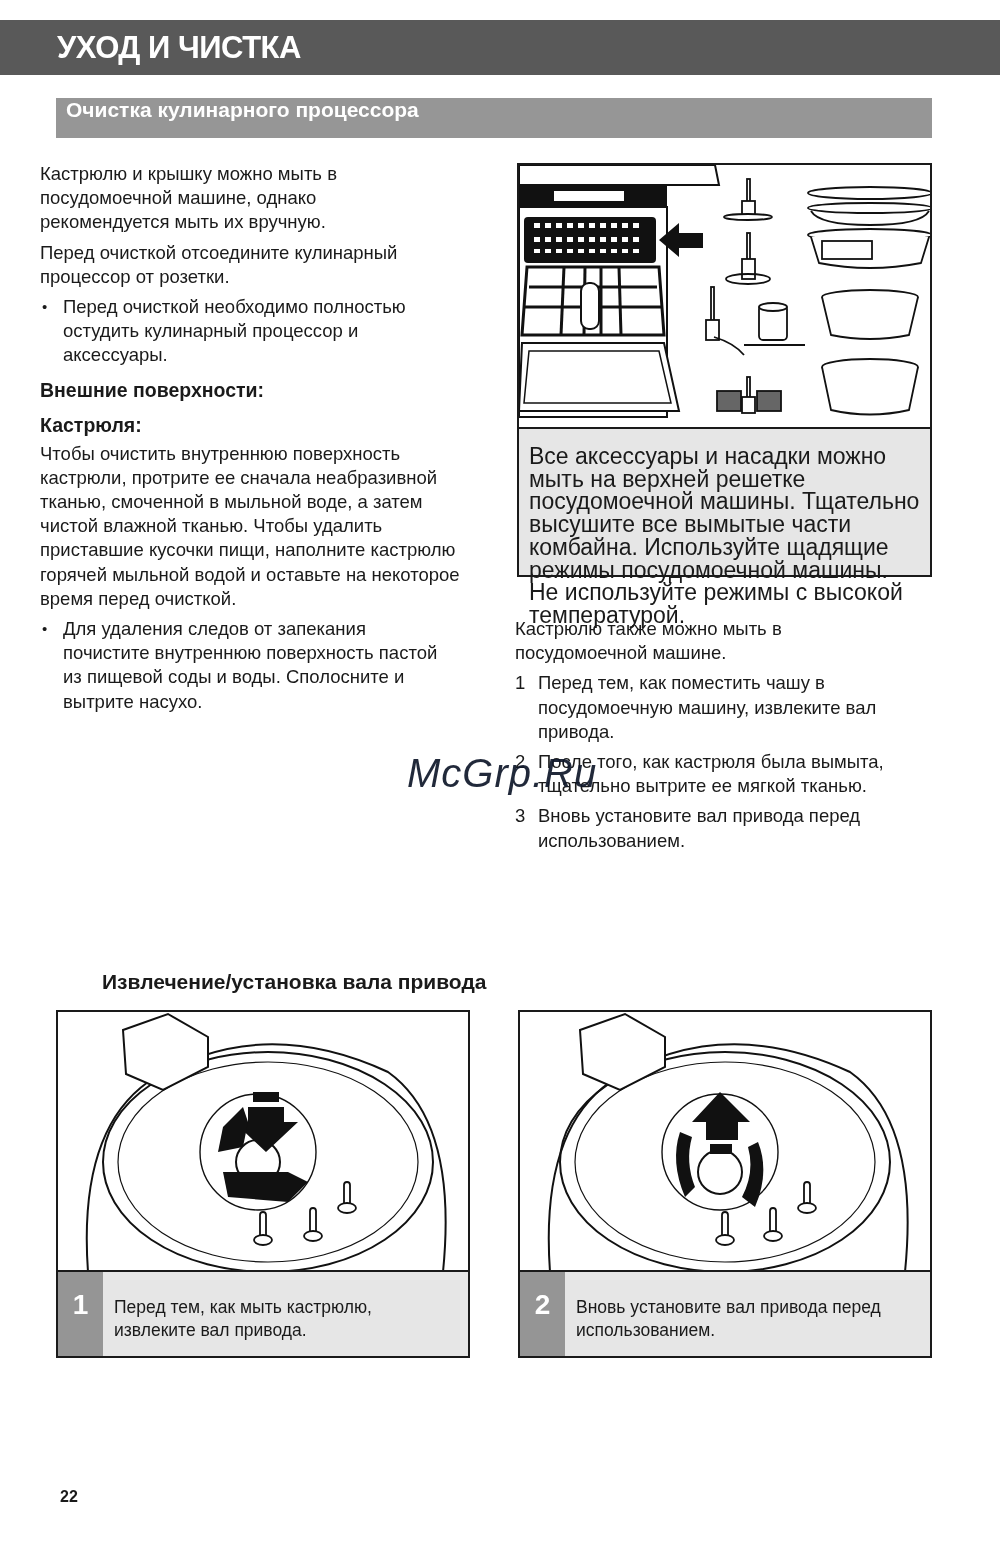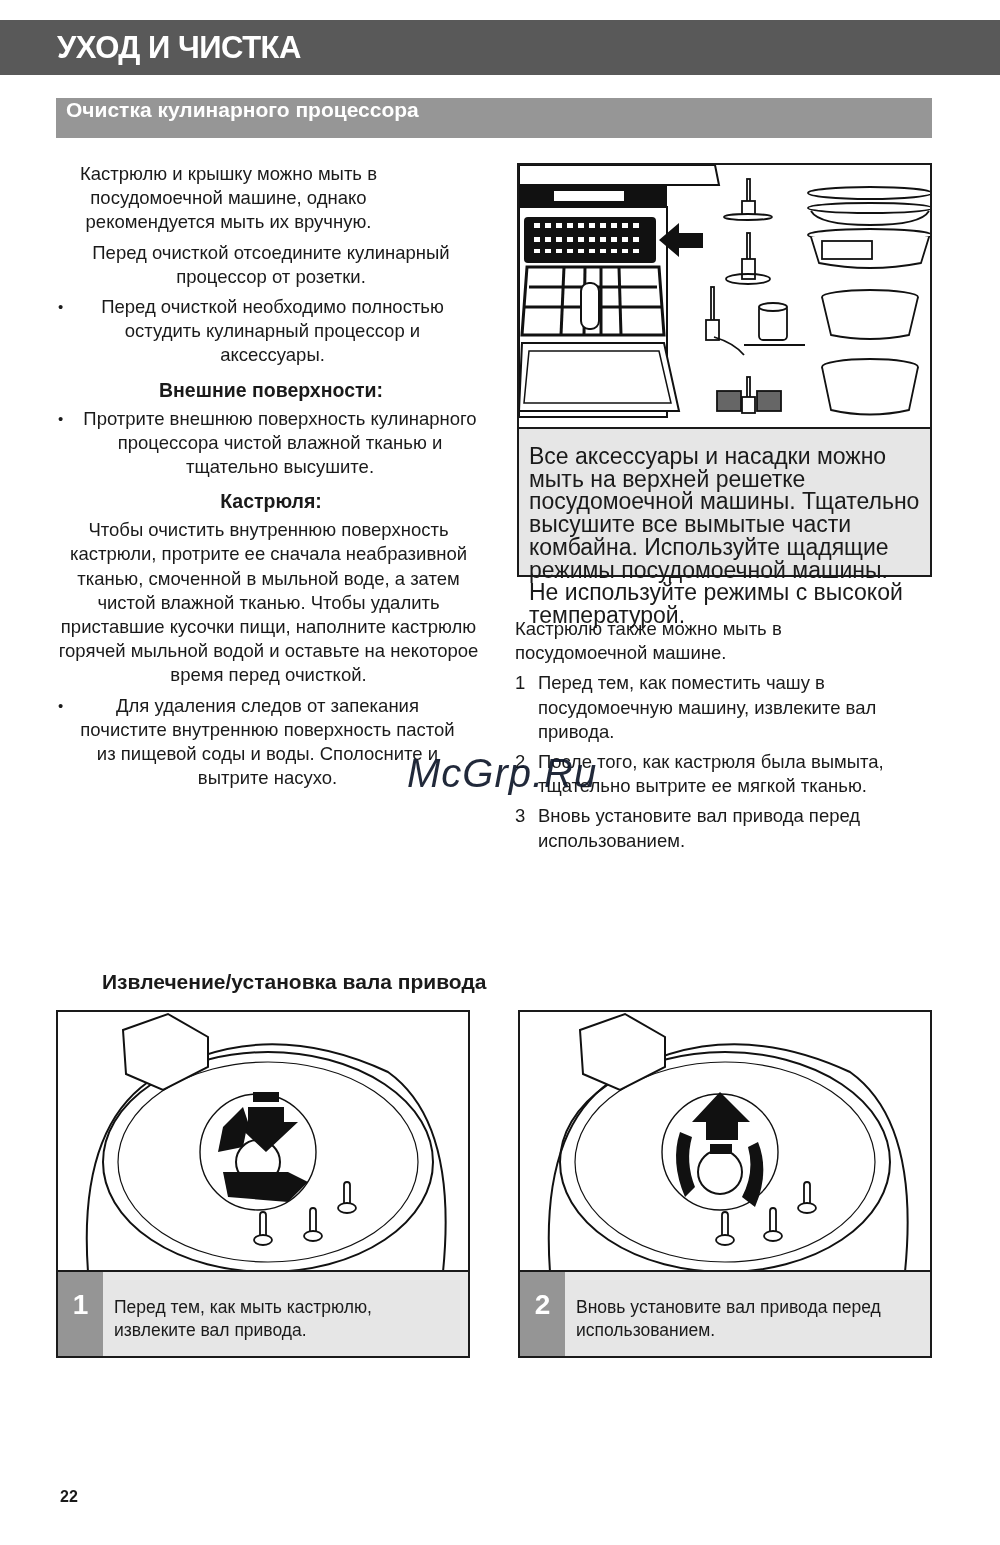--- a/index.html
+++ b/index.html
@@ -37,27 +37,26 @@
 </style>
 </head>
 <body>
 
 <div class="header-band"></div>
 <div class="header-title">УХОД И ЧИСТКА</div>
 
 <div class="section-bar"></div>
 <div class="section-title">Очистка кулинарного процессора</div>
 
-<div class="col" style="left:56px; top:162px; width:430px;text-align:center;">
+<div class="col" style="left:40px; top:162px; width:430px;">
   <p style="width:345px;">Кастрюлю и крышку можно мыть в посудомоечной машине, однако рекомендуется мыть их вручную.</p>
   <p>Перед очисткой отсоедините кулинарный процессор от розетки.</p>
   <div class="bullet" style="width:410px;">Перед очисткой необходимо полностью остудить кулинарный процессор и аксессуары.</div>
 
   <div class="subhead">Внешние поверхности:</div>
-  <div class="bullet" style="width:425px;">Протрите внешнюю поверхность кулинарного процессора чистой влажной тканью и тщательно высушите.</div>
 
   <div class="subhead">Кастрюля:</div>
   <p style="width:425px;">Чтобы очистить внутреннюю поверхность кастрюли, протрите ее сначала неабразивной тканью, смоченной в мыльной воде, а затем чистой влажной тканью. Чтобы удалить приставшие кусочки пищи, наполните кастрюлю горячей мыльной водой и оставьте на некоторое время перед очисткой.</p>
   <div class="bullet" style="width:400px;">Для удаления следов от запекания почистите внутреннюю поверхность пастой из пищевой соды и воды. Сполосните и вытрите насухо.</div>
 </div>
 
 <div class="illus-box">
   <svg width="411" height="262" viewBox="0 0 411 262">
 
     <polygon points="0,0 196,0 200,20 0,20" fill="#fff" stroke="#111" stroke-width="2"></polygon>

